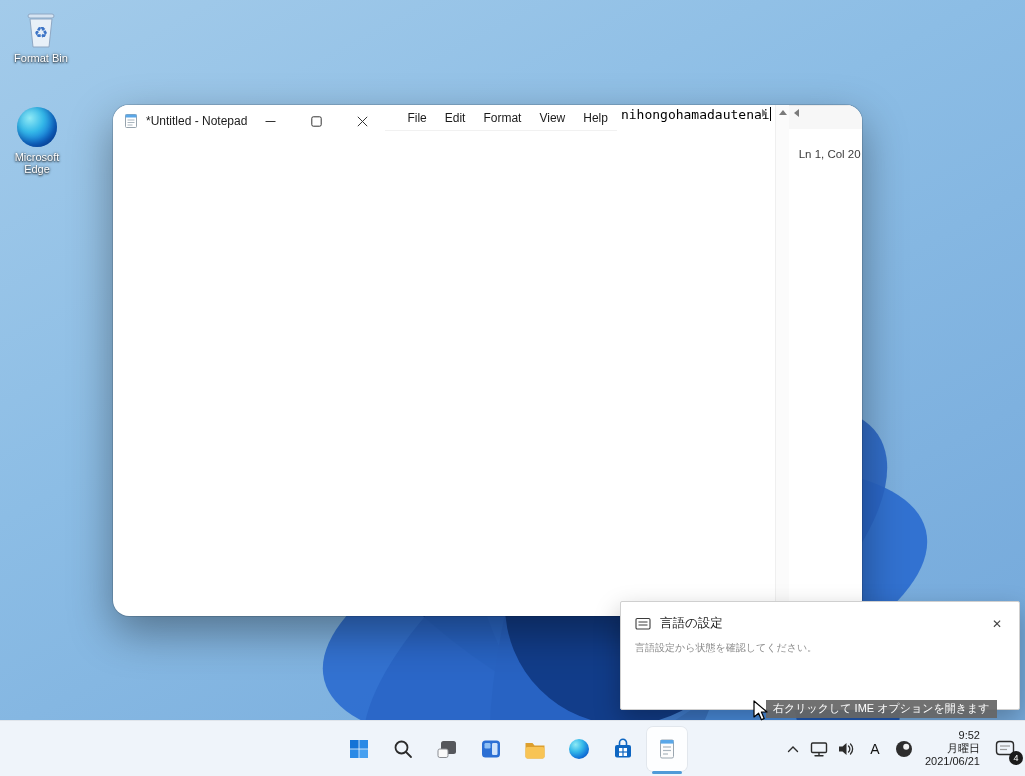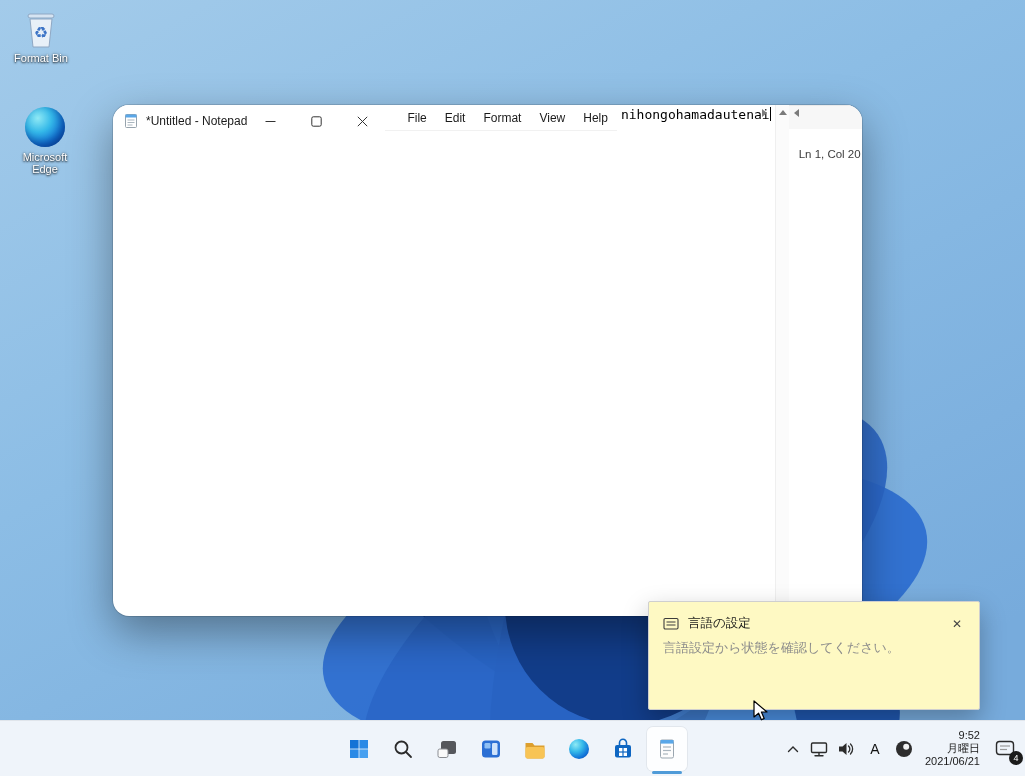--- a/index.html
+++ b/index.html
@@ -39,26 +39,26 @@
   .tri-down { bottom:5px; left:3px; border-left:4px solid transparent; border-right:4px solid transparent; border-top:5px solid #7b7b7b; }
   .tri-left { left:5px; top:3px; border-top:4px solid transparent; border-bottom:4px solid transparent; border-right:5px solid #7b7b7b; }
   .tri-right{ right:22px; top:3px; border-top:4px solid transparent; border-bottom:4px solid transparent; border-left:5px solid #7b7b7b; }
   .statusbar { height:24px; background:#f7f7f7; border-top:1px solid #e9e9e9; display:flex; align-items:stretch;
                font-size:11.5px; color:#3c3c3c; flex:0 0 auto; }
   .sb-spacer { flex:1; }
   .status-cell { border-left:1px solid #dedede; padding:0 9px; display:flex; align-items:center; }
   .sb-pos { width:133px;margin-top:48px; } .sb-zoom { width:53px;font-family:Liberation Serif, serif; } .sb-eol { flex:0 0 235px; }
 
   
-  .notif { position:absolute; left:648px; top:601px; width:332px; height:109px; background:#fef9c3;
+  .notif { position:absolute; left:620px; top:601px; width:400px; height:109px; background:#ffffff;
            border:1px solid #cfcfcf; border-radius:2px; box-shadow:0 10px 26px rgba(0,0,0,.28); z-index:20; }
   .notif-head { display:flex; align-items:center; gap:9px; padding:13px 14px 0 14px; font-size:12.5px; color:#191919; }
   .notif-close { margin-left:auto; font-size:12px; color:#444; padding:0 3px; cursor:default; }
   .notif-line1 { padding:11px 14px 0 14px; font-size:13px; color:#191919; line-height:17px; }
-  .notif-line2 { padding:7px 14px 0 14px; font-size:13px; color:#8b8b8b; line-height:17px; }
+  .notif-line2 { padding:7px 14px 0 14px; font-size:10px; color:#8b8b8b; line-height:17px; }
 
   
   .tooltip { position:absolute; left:766px; top:700px; background:rgba(102,102,102,.93); color:#fff;
              font-size:11px; line-height:13px; padding:2px 7px 3px; z-index:40; white-space:nowrap; }
   .cursor { position:absolute; left:753px; top:700px; z-index:50; }
 
   
   .taskbar { position:absolute; left:0; bottom:0; width:100%; height:56px; background:#eff4fa;
              border-top:1px solid rgba(0,0,0,.06); z-index:30; }
   .tb-center { position:absolute; left:50%; top:0; height:100%; transform:translateX(-50%);
@@ -105,21 +105,21 @@
     <div class="desk-glyph">
       <svg width="40" height="44" viewBox="0 0 40 44">
         <rect x="7" y="8" width="26" height="4" rx="2" fill="#d6e4f2" stroke="#8fa8c4" stroke-width="1"></rect>
         <path d="M9,13 L12,41 h16 L31,13 z" fill="#e8f0f8" stroke="#8fa8c4" stroke-width="1"></path>
         <text x="20" y="32" font-size="16" text-anchor="middle" fill="#3d74c6">♻</text>
       </svg>
     </div>
     <div class="desk-label">Format Bin</div>
   </div>
 
-  <div class="desk-icon" style="left:12px; top:106px;">
+  <div class="desk-icon" style="left:4px; top:106px;">
     <div class="desk-glyph">
         <div class="edge-ball"></div>
       </div>
     <div class="desk-label" style="width:60px;">Microsoft Edge</div>
   </div>
 
   <div class="notepad">
     <div class="titlebar">
       <svg width="16" height="16" viewBox="0 0 16 16">
         <rect x="2.5" y="1.5" width="11" height="13" rx="1" fill="#fff" stroke="#97a3ad" stroke-width="1"></rect>
@@ -184,20 +184,21 @@
         <rect x="1" y="1.5" width="14" height="10.5" rx="1.2" fill="none" stroke="#3c3c3c" stroke-width="1.1"></rect>
         <line x1="3.5" y1="5" x2="12.5" y2="5" stroke="#3c3c3c" stroke-width="1"></line>
         <line x1="3.5" y1="8" x2="12.5" y2="8" stroke="#3c3c3c" stroke-width="1"></line>
       </svg>
       <span>言語の設定</span>
       <span class="notif-close">✕</span>
     </div>
     <div class="notif-line2">言語設定から状態を確認してください。</div>
   </div>
 
+  <div class="tooltip">右クリックして IME オプションを開きます</div>
 
   <svg class="cursor" width="18" height="22" viewBox="0 0 18 22">
     <polygon points="1,1 1,17 5.6,13.2 8.4,19.8 11.2,18.4 8.4,12 14,12" fill="#fff" stroke="#000" stroke-width="1.2" stroke-linejoin="round"></polygon>
   </svg>
 
   <div class="taskbar">
     <div class="tb-center">
 
       <button class="tb-btn">
         <svg width="22" height="22" viewBox="0 0 22 22">

